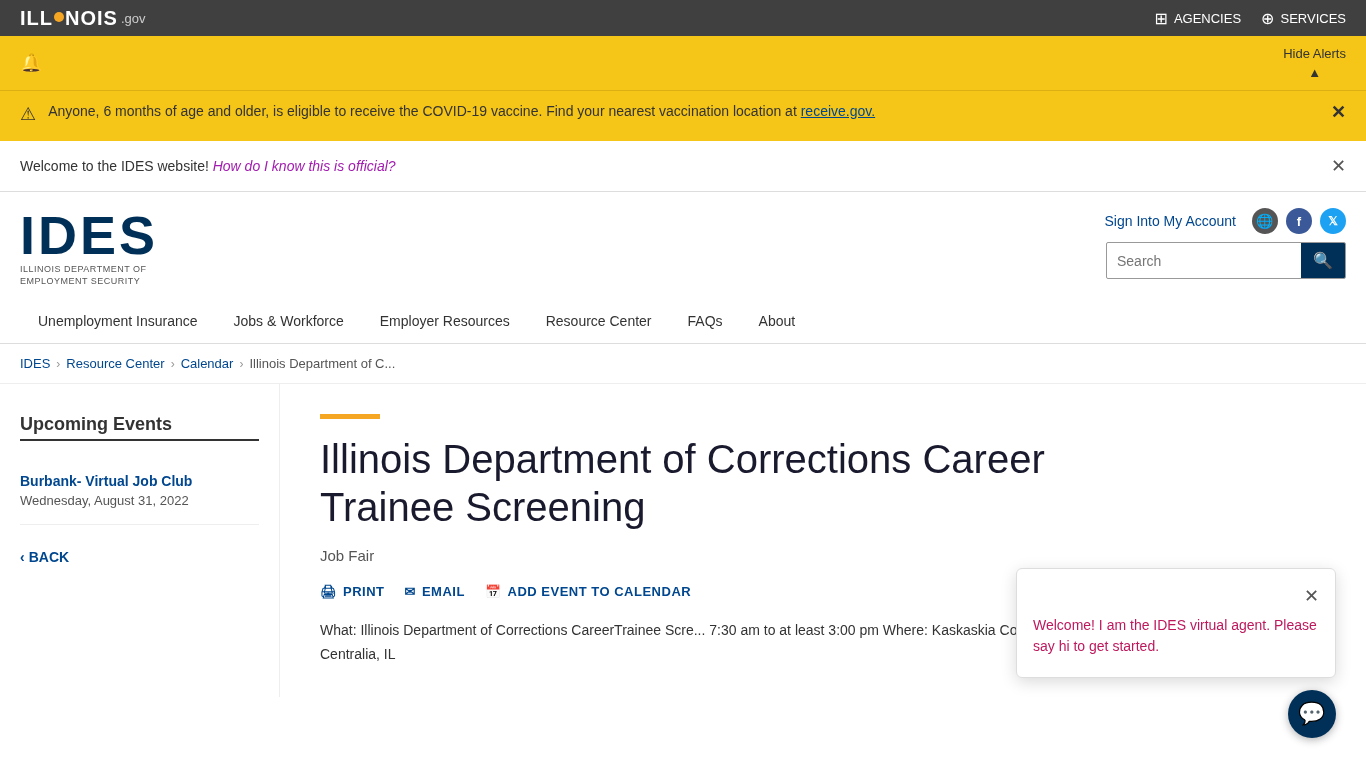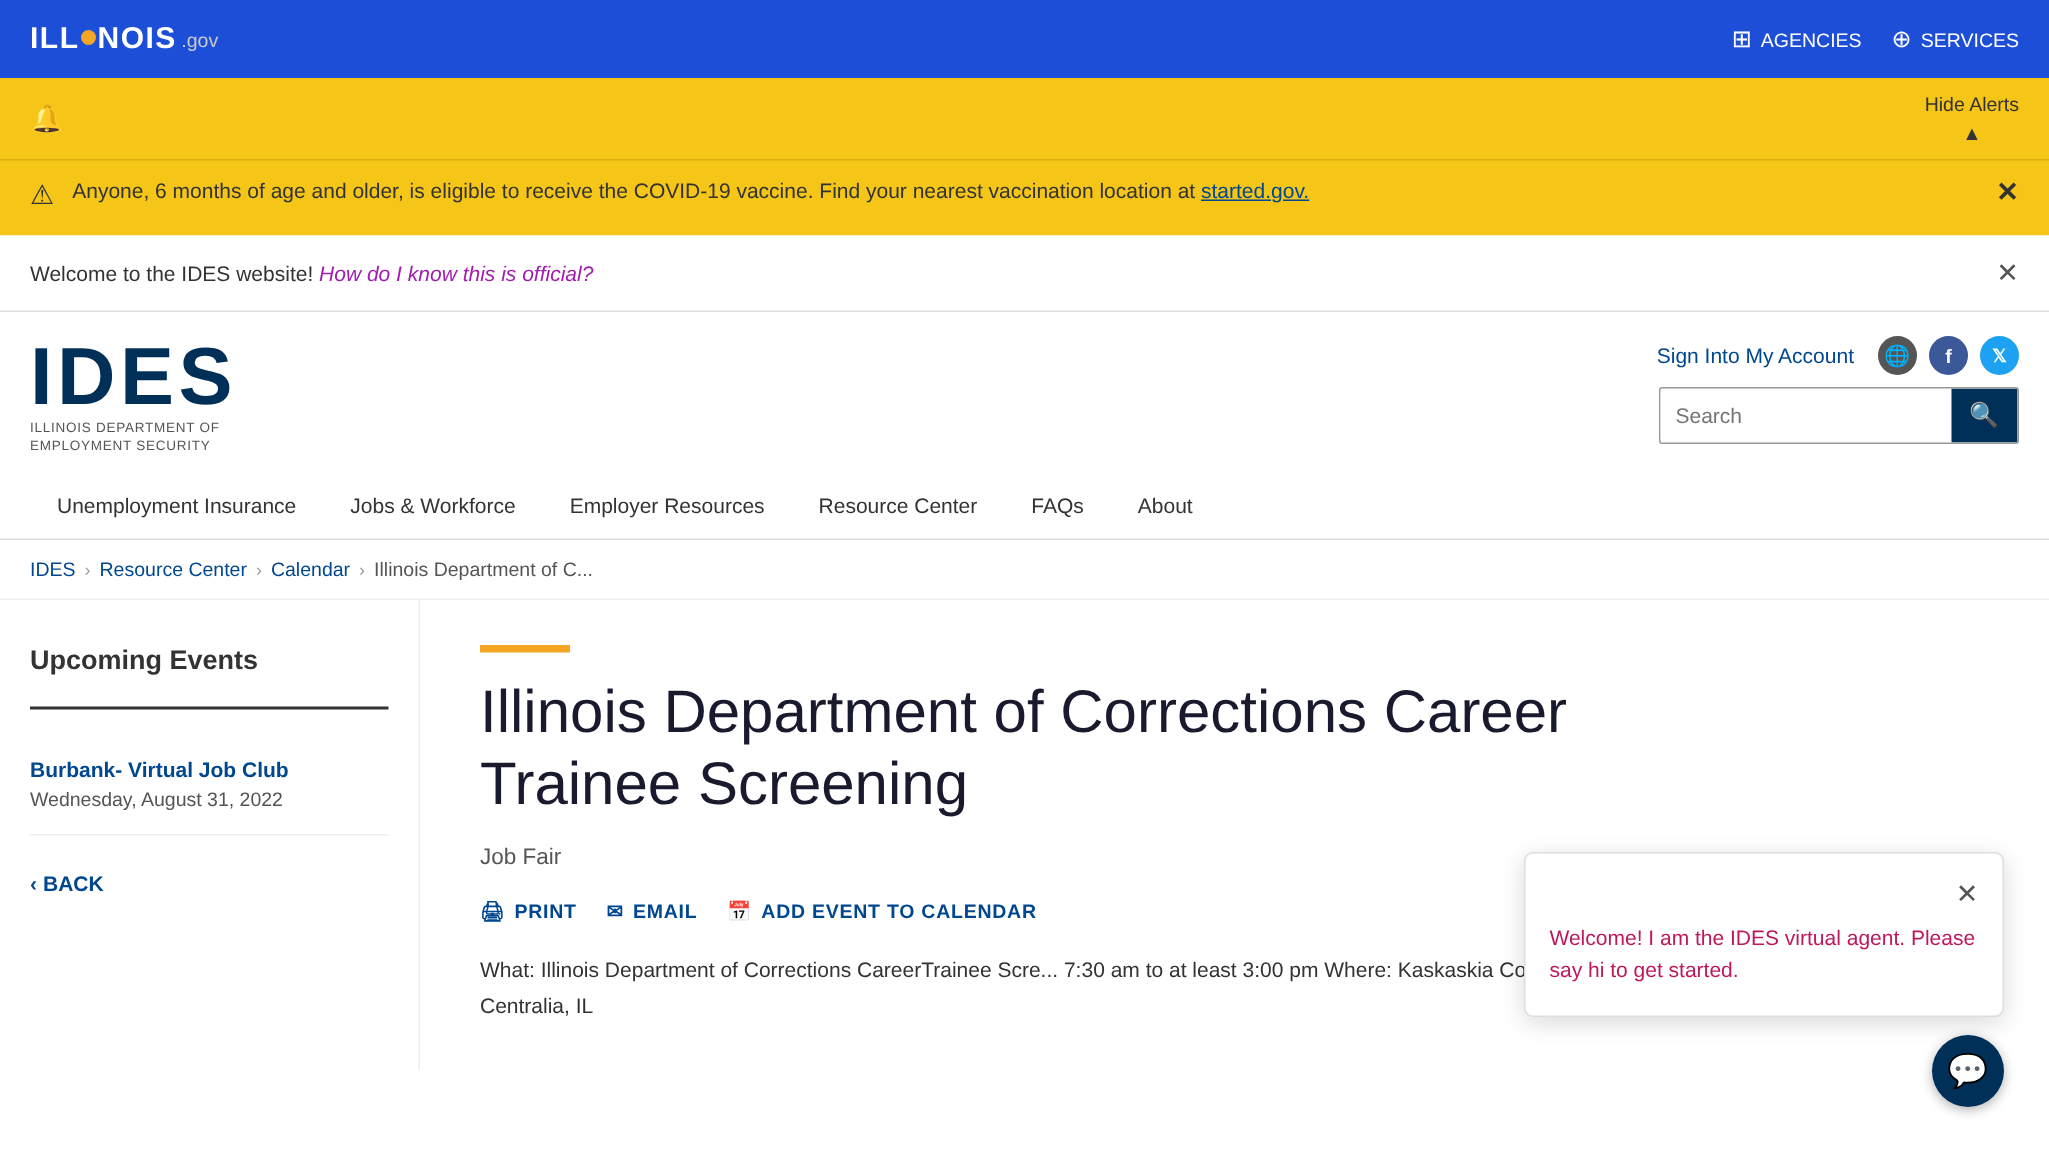--- a/index.html
+++ b/index.html
@@ -1,26 +1,26 @@
 <!DOCTYPE html>
 <html><head>
   <meta charset="utf-8">
   <style>
     * { margin: 0; padding: 0; box-sizing: border-box; }
     body { font-family: Arial, sans-serif; font-size: 14px; color: #333; background: #fff; width: 1366px; min-height: 768px; overflow-x: hidden; }
 
     
     .top-bar {
-      background: #1d4ed8;
+      background: #404040;
       color: #fff;
       display: flex;
       align-items: center;
       justify-content: space-between;
       padding: 8px 20px;
-      height: 52px;
+      height: 36px;
     }
     .top-bar-logo { display: flex; align-items: center; }
     .top-bar-right { display: flex; align-items: center; gap: 20px; }
     .top-bar-btn { display: flex; align-items: center; gap: 6px; color: #fff; font-size: 13px; text-decoration: none; cursor: pointer; }
 
     
     .alert-bar {
       background: #f5c518;
       padding: 10px 20px;
       display: flex;
@@ -145,21 +145,21 @@
       width: 280px;
       min-width: 280px;
       padding: 30px 20px;
       border-right: 1px solid #eee;
     }
     .sidebar-title {
       font-size: 18px;
       font-weight: bold;
       color: #333;
       margin-bottom: 16px;
-      padding-bottom: 20px;
+      padding-bottom: 4px;
       border-bottom: 2px solid #333;
     }
     .sidebar-event { padding: 16px 0; border-bottom: 1px solid #eee; }
     .sidebar-event a { color: #00478f; font-size: 14px; font-weight: bold; text-decoration: none; display: block; margin-bottom: 4px; }
     .sidebar-event-date { font-size: 13px; color: #555; }
     .sidebar-back { margin-top: 24px; font-size: 14px; }
     .sidebar-back a { color: #00478f; text-decoration: none; display: flex; align-items: center; gap: 4px; font-weight: bold; }
 
     
     .article {
@@ -304,21 +304,21 @@
     <span>Hide Alerts</span>
     <span>▲</span>
   </div>
 </div>
 
 <div class="alert-msg-bar">
   <div class="alert-msg-content">
     <span class="alert-triangle">⚠</span>
     <div class="alert-text">
       <span>Anyone, 6 months of age and older, is eligible to receive the COVID-19 vaccine. Find your nearest vaccination location at</span>
-      <a href="#">started.gov.</a>
+      <a href="#">receive.gov.</a>
     </div>
   </div>
   <span class="alert-close">✕</span>
 </div>
 
 <div class="welcome-bar">
   <div>
     <span>Welcome to the IDES website!</span>
     <a href="#">How do I know this is official?</a>
   </div>

